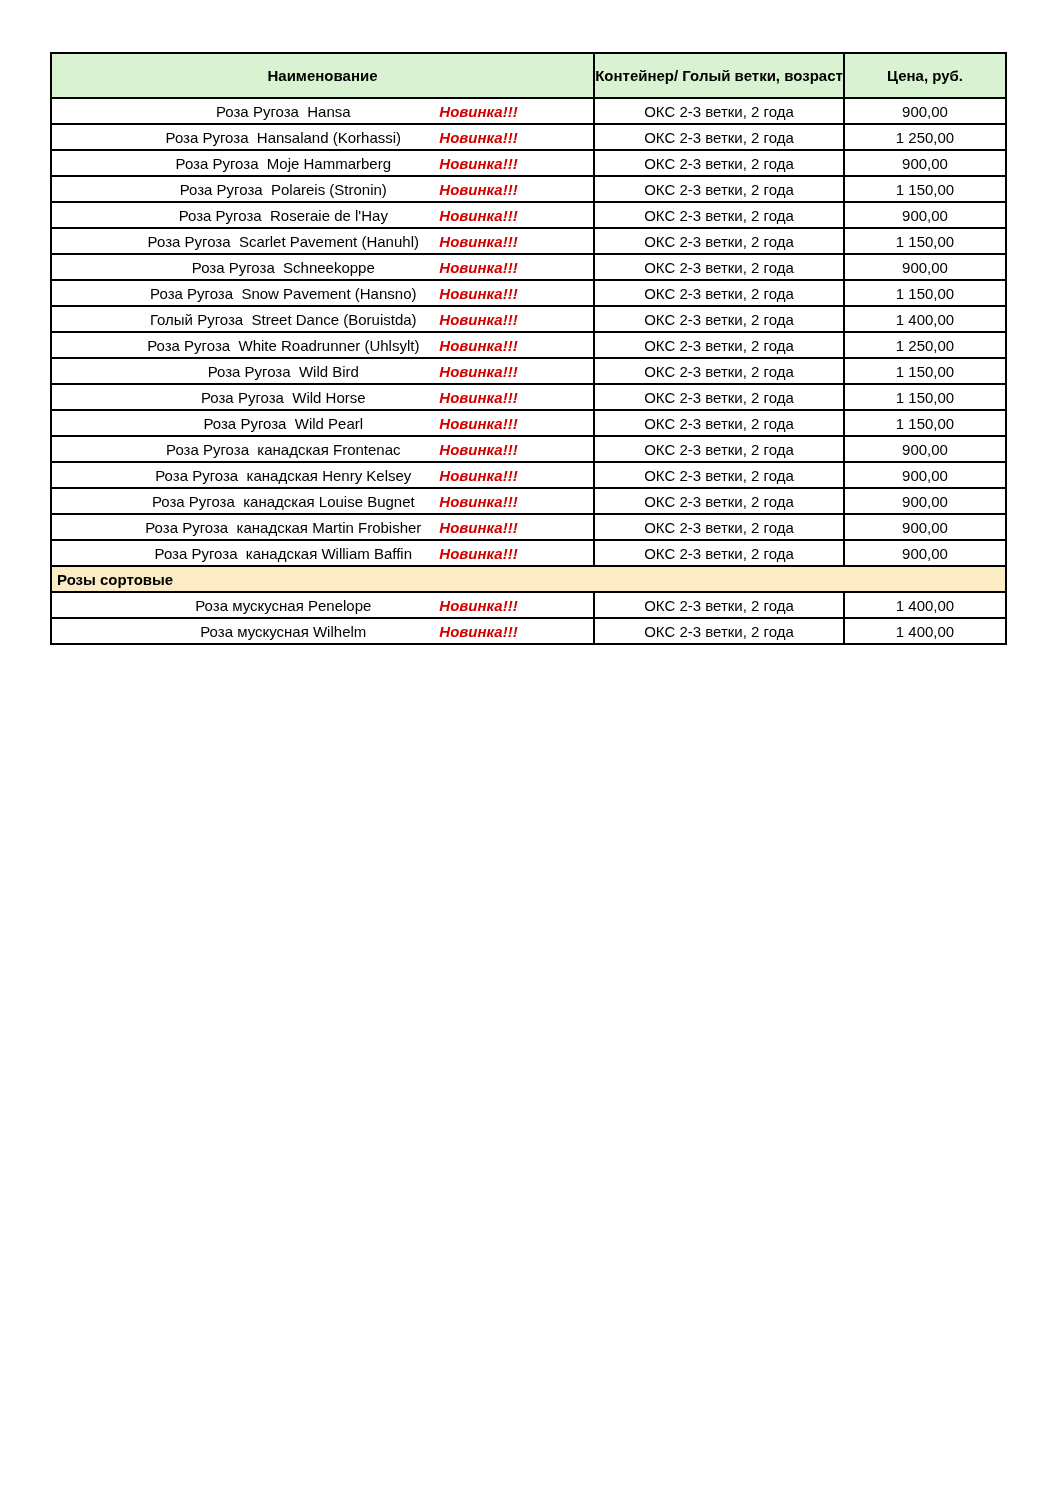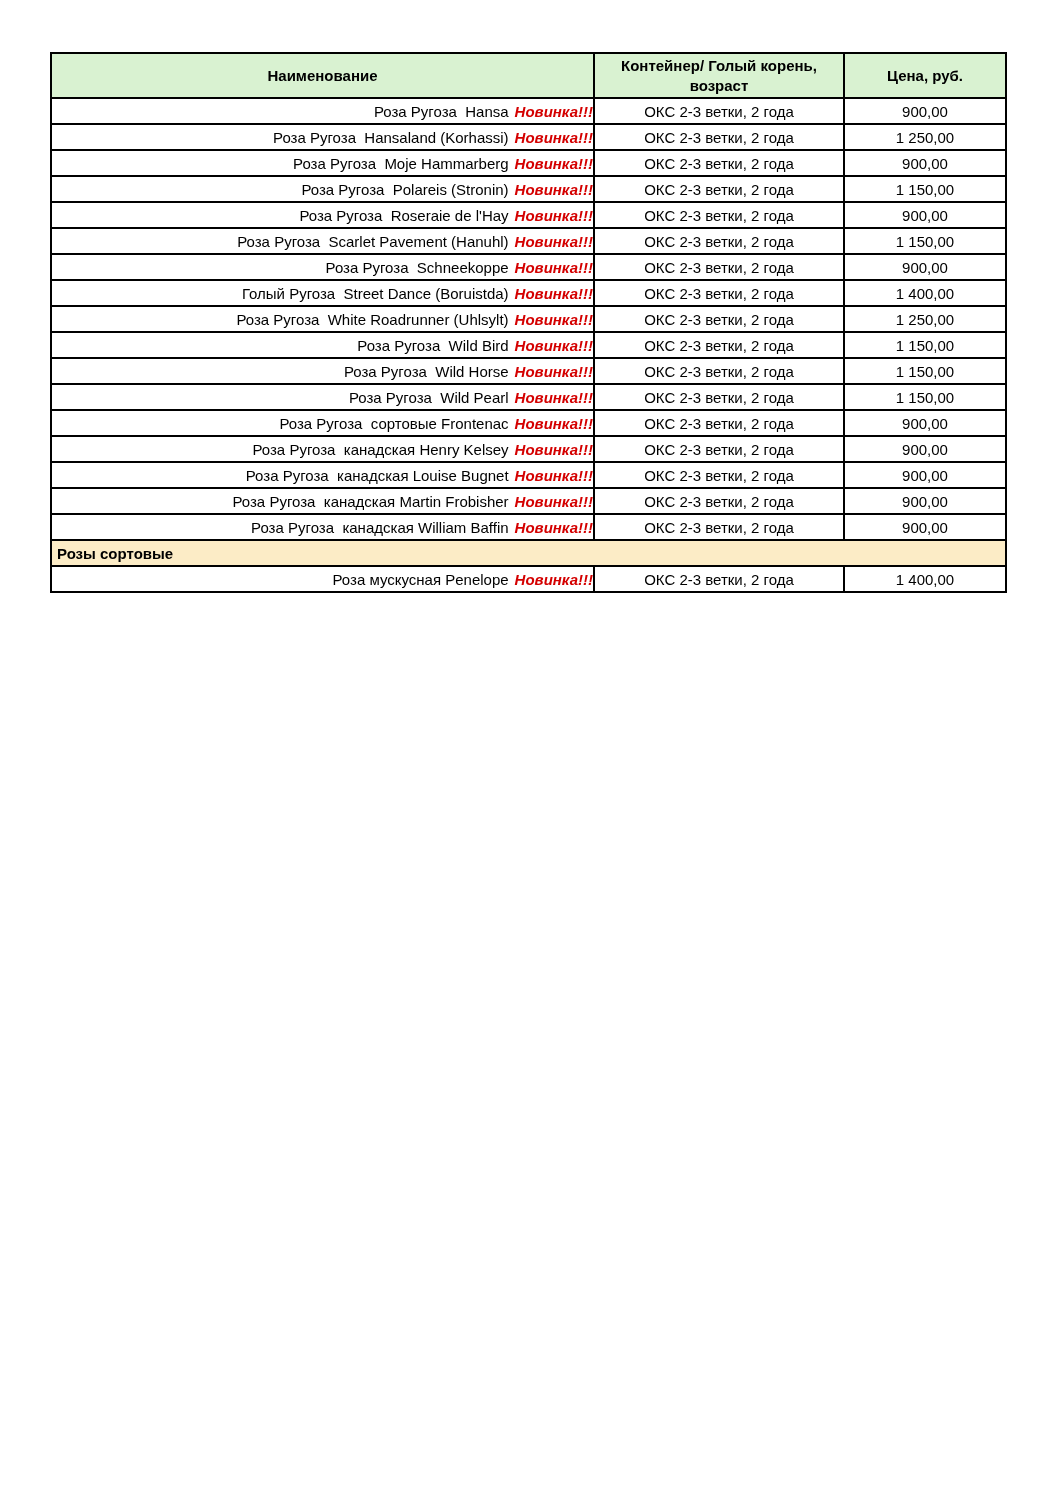--- a/index.html
+++ b/index.html
@@ -42,21 +42,21 @@
     height: 26px;
   }
   .price-table td {
     font-size: 15px;
     color: #000000;
     vertical-align: middle;
   }
   td.name-cell {
     padding-left: 6px;
     white-space: nowrap;
-    text-align: right;
+    text-align: center;
   }
   .plant-name {
     display: inline-block;
     min-width: 300px;
     white-space: pre;
     vertical-align: middle;
   }
   .novinka-badge {
     display: inline-block;
     margin-left: 6px;
@@ -83,21 +83,21 @@
 <div class="page">
   <table class="price-table">
     <colgroup>
       <col style="width:543px">
       <col style="width:250px">
       <col style="width:162px">
     </colgroup>
     <thead>
       <tr>
         <th style="background: rgb(217, 242, 209);">Наименование</th>
-        <th style="background: rgb(217, 242, 209);">Контейнер/ Голый корень, возраст</th>
+        <th style="background: rgb(217, 242, 209);">Контейнер/ Голый ветки, возраст</th>
         <th style="background: rgb(217, 242, 209);">Цена, руб.</th>
       </tr>
     </thead>
     <tbody id="table-body">
         <tr>
           <td class="name-cell"><span class="plant-name">Роза Ругоза  Hansa</span><span class="novinka-badge" style="color: rgb(212, 0, 0);">Новинка!!!</span></td>
           <td class="container-cell">ОКС 2-3 ветки, 2 года</td>
           <td class="price-cell">900,00</td>
         </tr>
         <tr>
@@ -124,20 +124,25 @@
           <td class="name-cell"><span class="plant-name">Роза Ругоза  Scarlet Pavement (Hanuhl)</span><span class="novinka-badge" style="color: rgb(212, 0, 0);">Новинка!!!</span></td>
           <td class="container-cell">ОКС 2-3 ветки, 2 года</td>
           <td class="price-cell">1 150,00</td>
         </tr>
         <tr>
           <td class="name-cell"><span class="plant-name">Роза Ругоза  Schneekoppe</span><span class="novinka-badge" style="color: rgb(212, 0, 0);">Новинка!!!</span></td>
           <td class="container-cell">ОКС 2-3 ветки, 2 года</td>
           <td class="price-cell">900,00</td>
         </tr>
         <tr>
+          <td class="name-cell"><span class="plant-name">Роза Ругоза  Snow Pavement (Hansno)</span><span class="novinka-badge" style="color: rgb(212, 0, 0);">Новинка!!!</span></td>
+          <td class="container-cell">ОКС 2-3 ветки, 2 года</td>
+          <td class="price-cell">1 150,00</td>
+        </tr>
+        <tr>
           <td class="name-cell"><span class="plant-name">Голый Ругоза  Street Dance (Boruistda)</span><span class="novinka-badge" style="color: rgb(212, 0, 0);">Новинка!!!</span></td>
           <td class="container-cell">ОКС 2-3 ветки, 2 года</td>
           <td class="price-cell">1 400,00</td>
         </tr>
         <tr>
           <td class="name-cell"><span class="plant-name">Роза Ругоза  White Roadrunner (Uhlsylt)</span><span class="novinka-badge" style="color: rgb(212, 0, 0);">Новинка!!!</span></td>
           <td class="container-cell">ОКС 2-3 ветки, 2 года</td>
           <td class="price-cell">1 250,00</td>
         </tr>
         <tr>
@@ -149,21 +154,21 @@
           <td class="name-cell"><span class="plant-name">Роза Ругоза  Wild Horse</span><span class="novinka-badge" style="color: rgb(212, 0, 0);">Новинка!!!</span></td>
           <td class="container-cell">ОКС 2-3 ветки, 2 года</td>
           <td class="price-cell">1 150,00</td>
         </tr>
         <tr>
           <td class="name-cell"><span class="plant-name">Роза Ругоза  Wild Pearl</span><span class="novinka-badge" style="color: rgb(212, 0, 0);">Новинка!!!</span></td>
           <td class="container-cell">ОКС 2-3 ветки, 2 года</td>
           <td class="price-cell">1 150,00</td>
         </tr>
         <tr>
-          <td class="name-cell"><span class="plant-name">Роза Ругоза  сортовые Frontenac</span><span class="novinka-badge" style="color: rgb(212, 0, 0);">Новинка!!!</span></td>
+          <td class="name-cell"><span class="plant-name">Роза Ругоза  канадская Frontenac</span><span class="novinka-badge" style="color: rgb(212, 0, 0);">Новинка!!!</span></td>
           <td class="container-cell">ОКС 2-3 ветки, 2 года</td>
           <td class="price-cell">900,00</td>
         </tr>
         <tr>
           <td class="name-cell"><span class="plant-name">Роза Ругоза  канадская Henry Kelsey</span><span class="novinka-badge" style="color: rgb(212, 0, 0);">Новинка!!!</span></td>
           <td class="container-cell">ОКС 2-3 ветки, 2 года</td>
           <td class="price-cell">900,00</td>
         </tr>
         <tr>
           <td class="name-cell"><span class="plant-name">Роза Ругоза  канадская Louise Bugnet</span><span class="novinka-badge" style="color: rgb(212, 0, 0);">Новинка!!!</span></td>
@@ -178,18 +183,23 @@
         <tr>
           <td class="name-cell"><span class="plant-name">Роза Ругоза  канадская William Baffin</span><span class="novinka-badge" style="color: rgb(212, 0, 0);">Новинка!!!</span></td>
           <td class="container-cell">ОКС 2-3 ветки, 2 года</td>
           <td class="price-cell">900,00</td>
         </tr>
         <tr class="section-row">
           <td colspan="3" style="background: rgb(252, 236, 198); margin-top: 17px;">Розы сортовые</td>
         </tr>
         <tr>
           <td class="name-cell"><span class="plant-name">Роза мускусная Penelope</span><span class="novinka-badge" style="color: rgb(212, 0, 0);">Новинка!!!</span></td>
+          <td class="container-cell">ОКС 2-3 ветки, 2 года</td>
+          <td class="price-cell">1 400,00</td>
+        </tr>
+        <tr>
+          <td class="name-cell"><span class="plant-name">Роза мускусная Wilhelm</span><span class="novinka-badge" style="color: rgb(212, 0, 0);">Новинка!!!</span></td>
           <td class="container-cell">ОКС 2-3 ветки, 2 года</td>
           <td class="price-cell">1 400,00</td>
         </tr>
       </tbody>
   </table>
 </div>
 
 </body></html>

